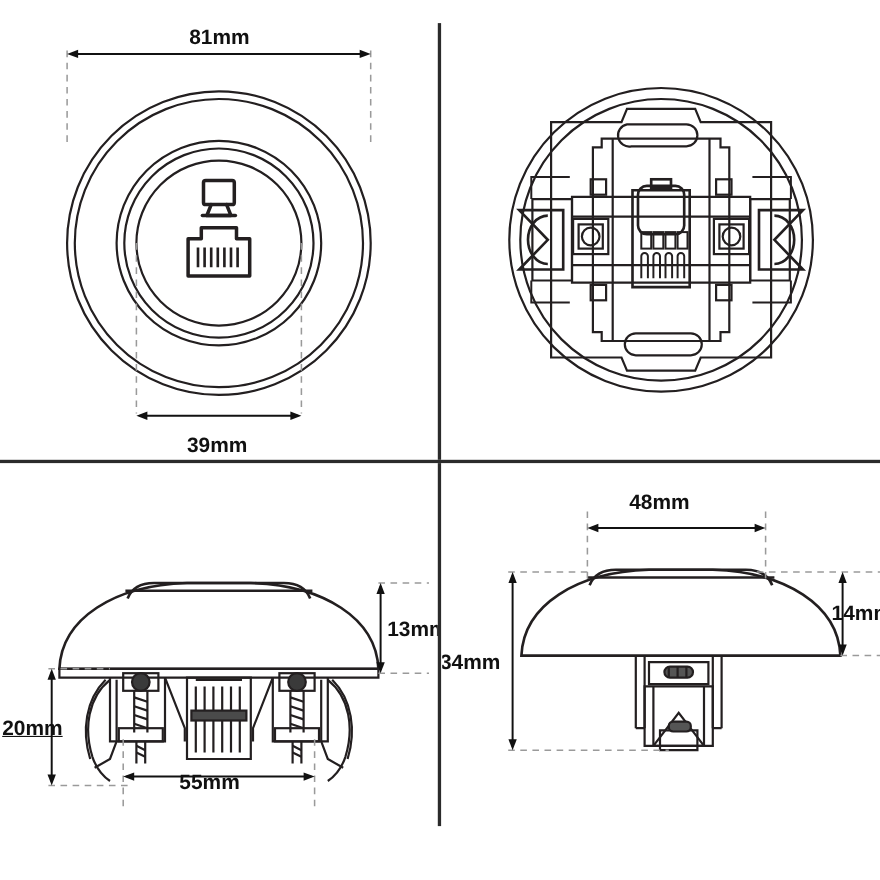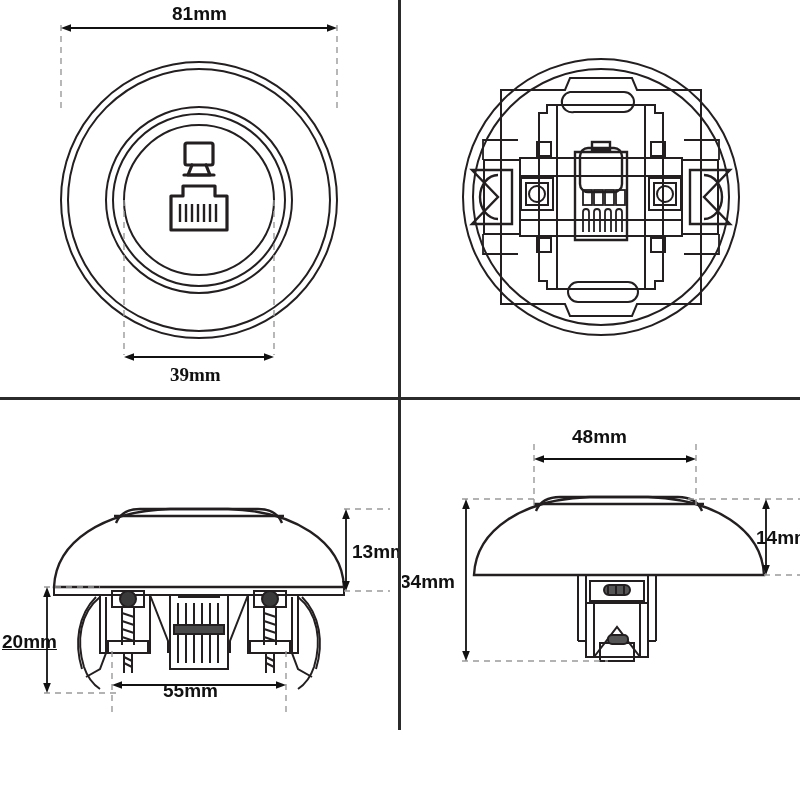--- a/index.html
+++ b/index.html
@@ -2,21 +2,21 @@
 <html><head>
 <meta charset="utf-8">
 <style>
   html,body{margin:0;padding:0;}
   body{
     width:800px;height:800px;
     background:#ffffff;
     font-family:"Liberation Sans","DejaVu Sans",sans-serif;
     overflow:hidden;
   }
-  #sheet{position:relative;width:800px;height:707px;background:#ffffff;}
+  #sheet{position:relative;width:800px;height:707px;background:#ffffff;margin-top:21px;}
 
   
   .panel{position:absolute;overflow:hidden;background:#fff;}
   #panel-tl{left:0;top:0;width:398px;height:397px;}
   #panel-tr{left:402px;top:0;width:398px;height:397px;}
   #panel-bl{left:0;top:401px;width:398px;height:327px;}
   #panel-br{left:402px;top:389px;width:398px;height:327px;padding-left:16px;}
 
   .divider{position:absolute;background:#2b2b2b;}
   #div-h{left:0;top:397px;width:800px;height:3px;}
@@ -93,21 +93,21 @@
         <line x1="274" y1="200" x2="274" y2="355"></line>
       </g>
       <g stroke="#111" stroke-width="1.8">
         <line x1="127" y1="357" x2="271" y2="357"></line>
         <path d="M124 357 L134 353.2 L134 360.8 Z" fill="#111" stroke="none"></path>
         <path d="M274 357 L264 353.2 L264 360.8 Z" fill="#111" stroke="none"></path>
       </g>
     </svg>
 
     <div class="dim-label" style="left:172px;top:4px;">81mm</div>
-    <div class="dim-label" style="left:170px;top:365px;font-family:Liberation Serif, serif;">39mm</div>
+    <div class="dim-label" style="left:170px;top:375px;">39mm</div>
   </div>
 
   <div class="panel" id="panel-tr">
     <svg width="398" height="397" viewBox="0 0 398 397">
       <g fill="none" stroke="#231f20" stroke-width="2">
 
         <circle cx="199" cy="197" r="138"></circle>
         <circle cx="199" cy="197" r="128"></circle>
 
         <path d="M99 120 L99 90 L163 90 L168 78 L230 78 L235 90 L299 90 L299 120

